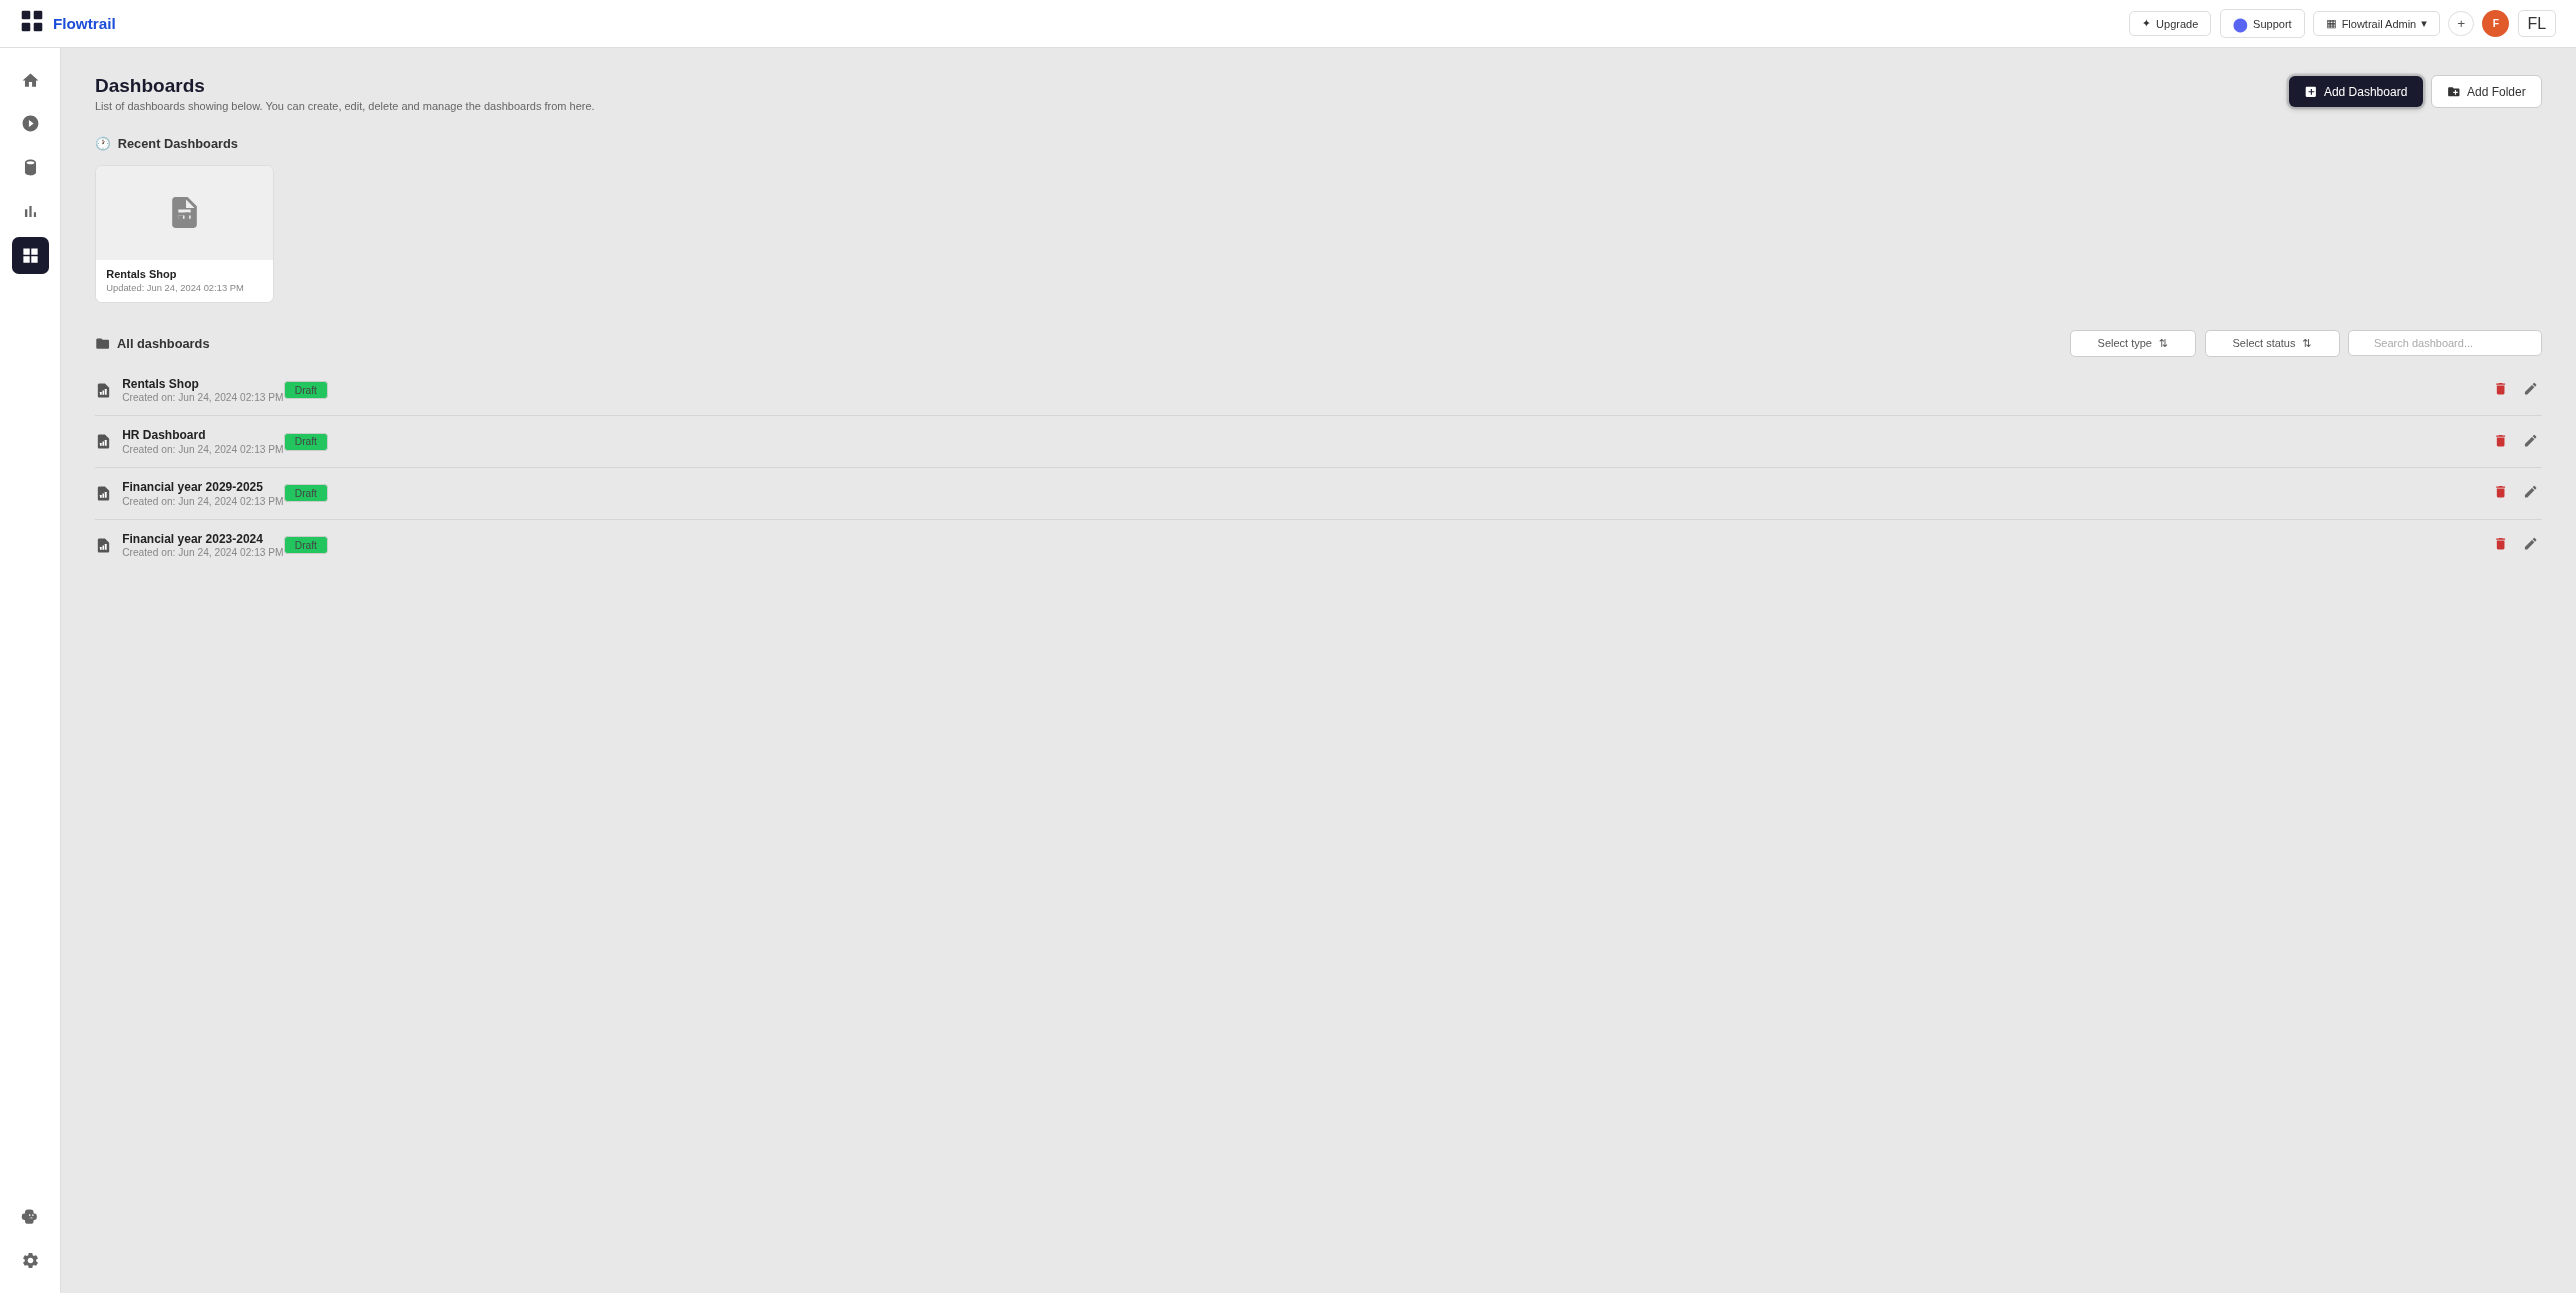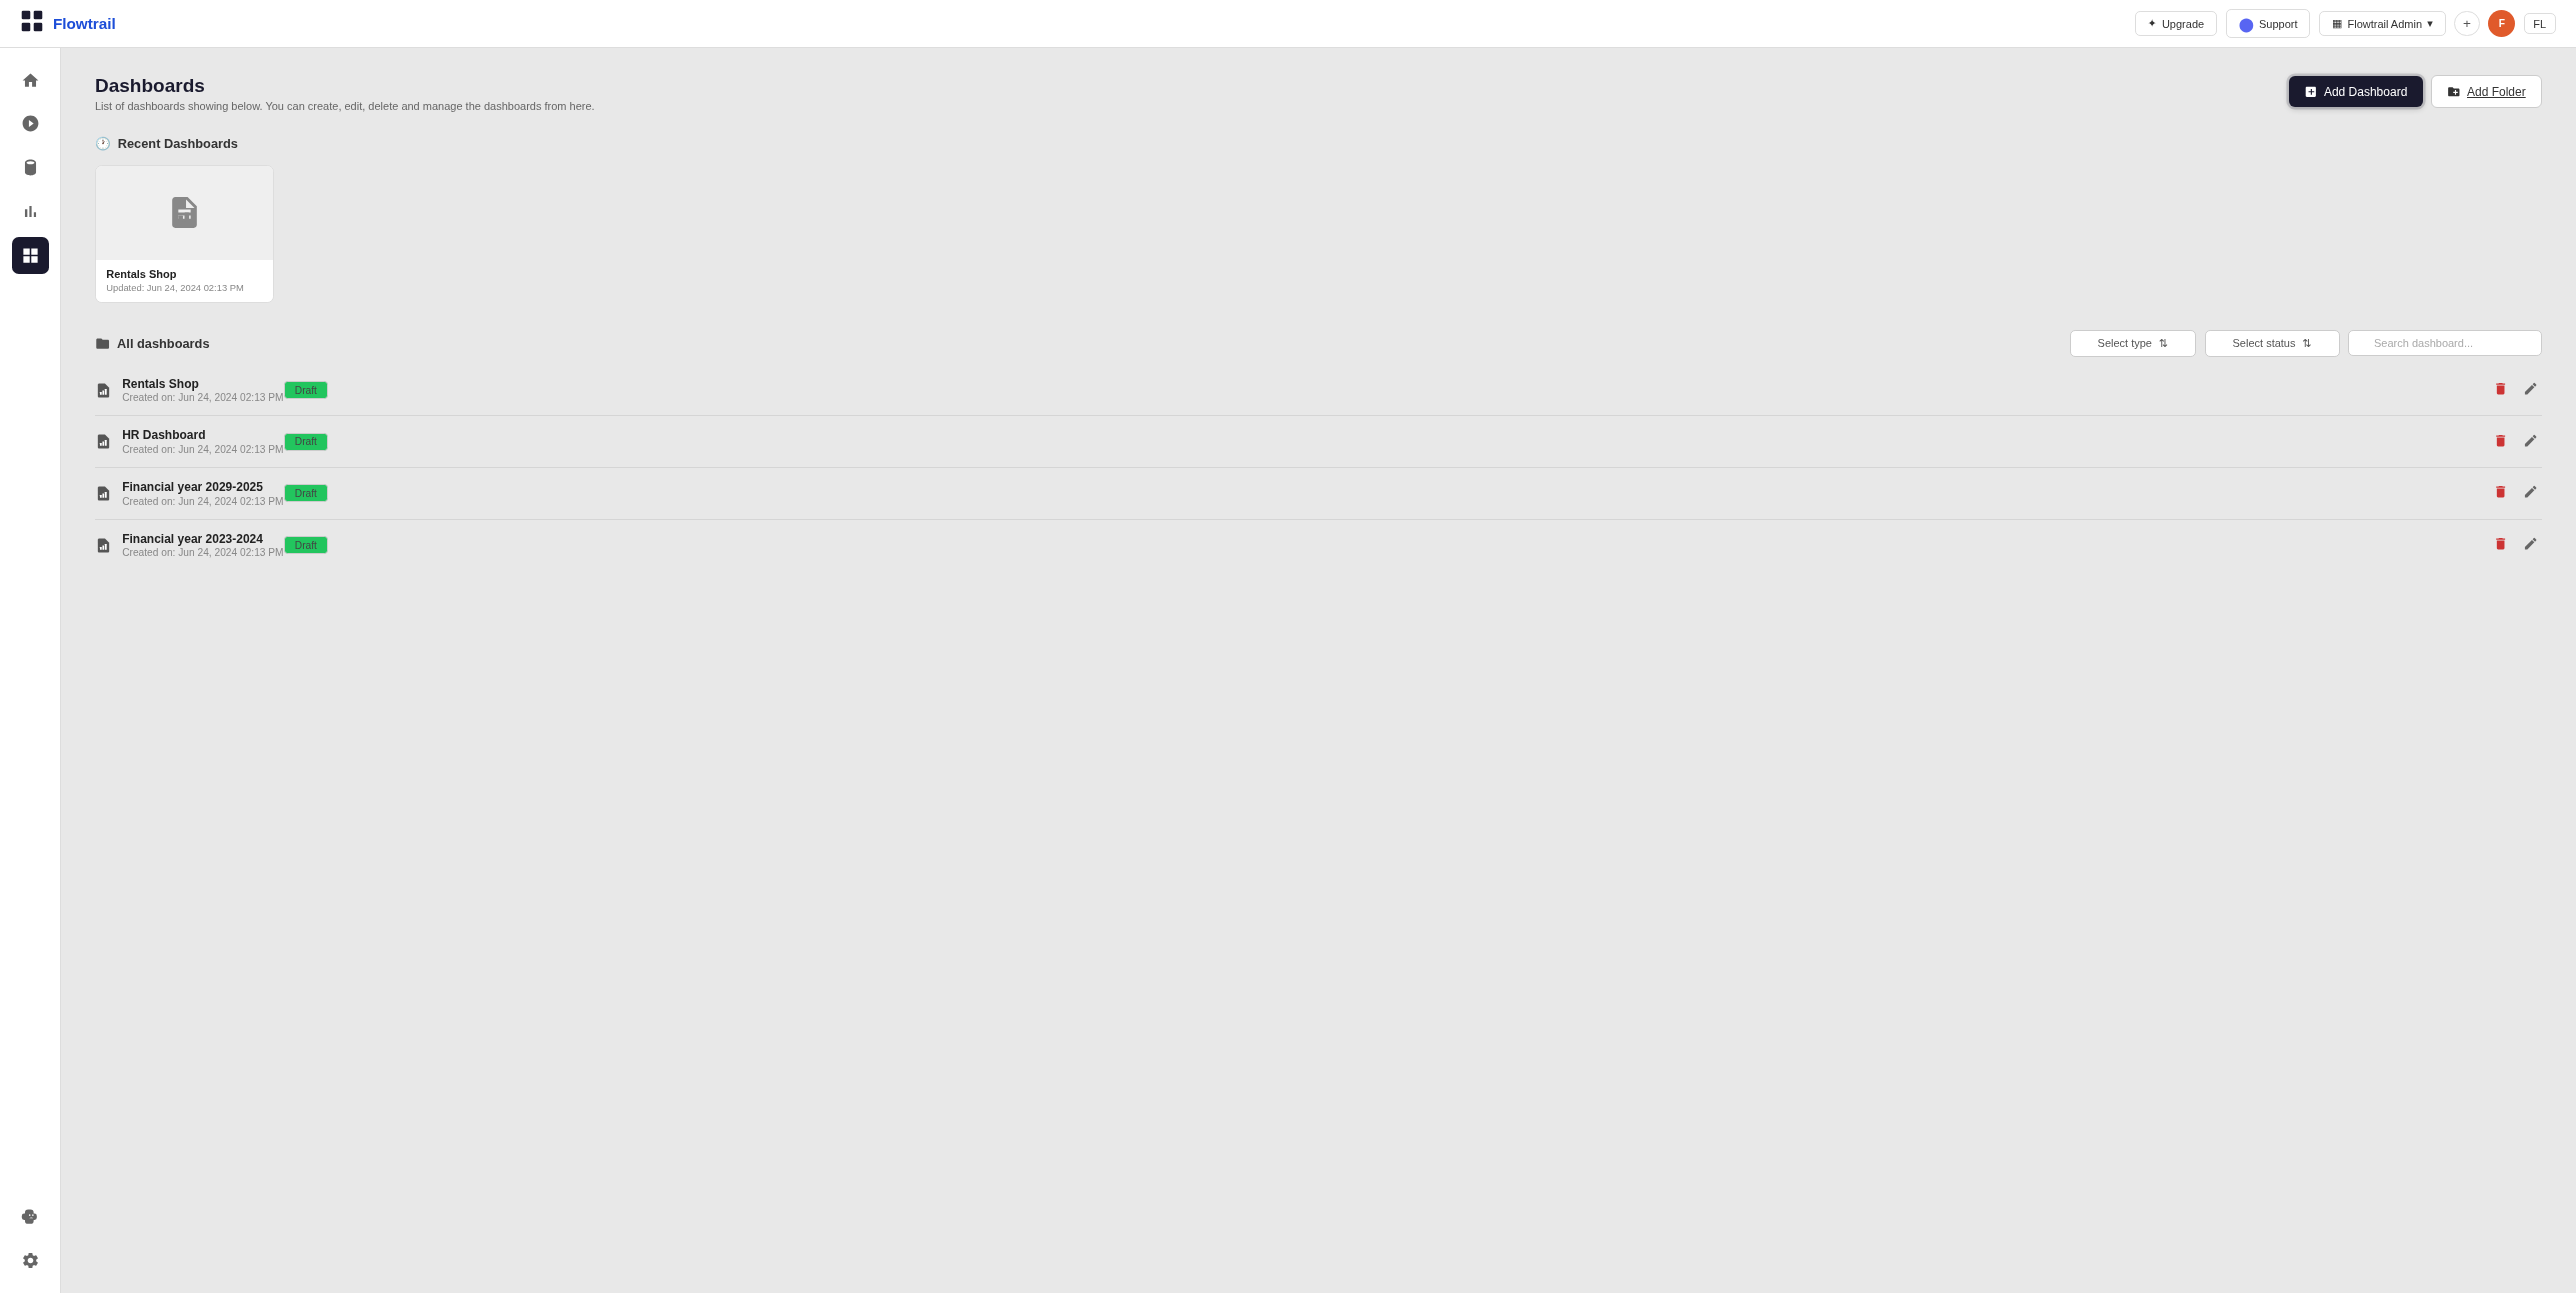--- a/index.html
+++ b/index.html
@@ -27,21 +27,21 @@
       background: #fff; display: flex; align-items: center; justify-content: center;
       font-size: 13.6px; cursor: pointer; color: #555;
     }
     .avatar {
       width: 27px; height: 27px; border-radius: 50%; background: #e05a2b;
       display: flex; align-items: center; justify-content: center;
       color: #fff; font-size: 10.2px; font-weight: 700;
     }
     .user-initials-btn {
       padding: 3.4px 8.5px; border: 0.9px solid #ddd; border-radius: 5.1px;
-      background: #fff; font-size: 11px; cursor: pointer; color: #333;
+      background: #fff; font-size: 16px; cursor: pointer; color: #333;
     }
     .discord-icon { color: #5865F2; font-size: 13.6px; }
 
     
     .main-layout { display: flex; flex: 1; overflow: hidden; justify-content: space-between; }
 
     
     .sidebar {
       width: 61px; background: #fff; border-right: 0.9px solid #ddd;
       display: flex; flex-direction: column; align-items: center;
@@ -67,21 +67,21 @@
       display: flex; align-items: center; gap: 6px;
       background: #1a1a2e; color: #fff; border: none;
       padding: 8.5px 15.3px; border-radius: 6px; font-size: 12px;
       cursor: pointer; font-weight: 500;
       box-shadow: 0 0 0 2.6px rgba(26,26,46,0.15), 0 1.7px 6.8px rgba(0,0,0,0.2);
     }
     .btn-secondary {
       display: flex; align-items: center; gap: 6px;
       background: #fff; color: #333; border: 0.9px solid #ccc;
       padding: 8.5px 15.3px; border-radius: 6px; font-size: 12px;
-      cursor: pointer; font-weight: 500; text-decoration: underline;
+      cursor: pointer; font-weight: 500;
     }
 
     
     .section-title {
       display: flex; align-items: center; gap: 6.8px;
       font-size: 12.8px; font-weight: 600; color: #333; margin-bottom: 13.6px;
     }
     .recent-grid { display: flex; gap: 13.6px; margin-bottom: 27px; }
     .dashboard-card {
       width: 179px; background: #f5f5f5; border-radius: 6.8px; overflow: hidden;

